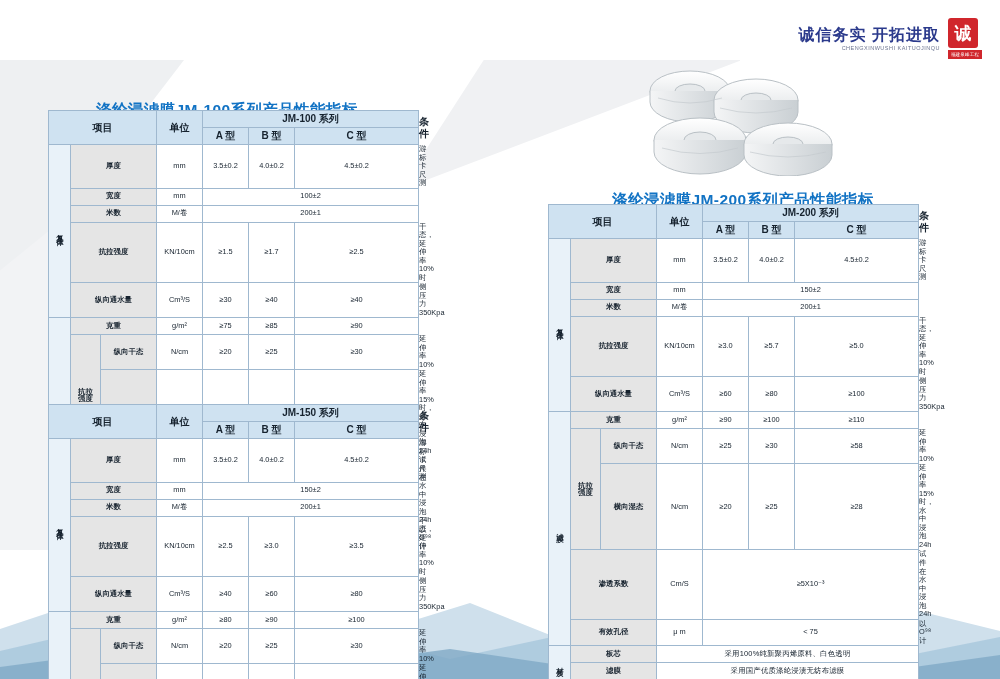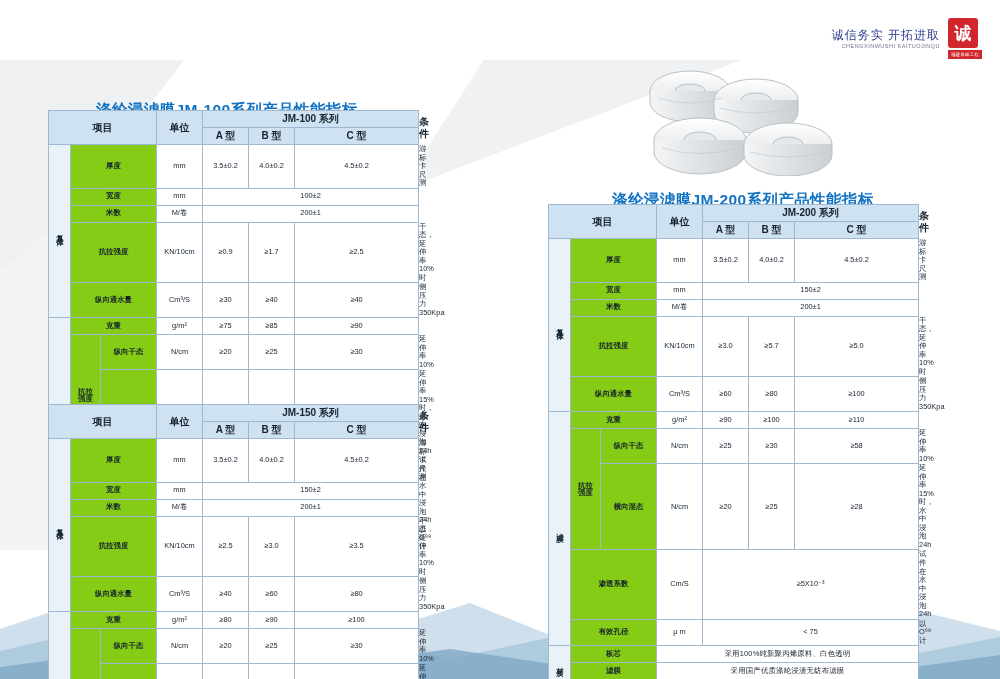--- a/index.html
+++ b/index.html
@@ -17,41 +17,41 @@
     background:#f2f3f5;clip-path:polygon(0 35%,58% 0,100% 48%,34% 100%,0 100%);}
   .bg-grey-3{position:absolute;left:400px;top:0;width:340px;height:190px;
     background:#f0f1f3;clip-path:polygon(36% 0,100% 0,100% 32%,0 100%);}
   .bg-white-band{position:absolute;left:0;top:0;width:1000px;height:60px;background:#fff;}
   
   .mtn{position:absolute;bottom:0;left:0;width:1000px;height:120px;overflow:hidden;}
   .mtn svg{display:block;}
   
   .logo-wrap{position:absolute;right:18px;top:18px;display:flex;align-items:center;gap:8px;}
   .logo-text{text-align:right;line-height:1.25;}
-  .logo-cn{font-size:12px;color:#2b3a8c;letter-spacing:1px;font-weight:normal;}
+  .logo-cn{font-size:16px;color:#2b3a8c;letter-spacing:1px;font-weight:bold;}
   .logo-en{font-size:5.5px;color:#6d7590;letter-spacing:.5px;}
   .logo-mark{width:34px;}
   .logo-sq{width:30px;height:30px;background:#d0262c;border-radius:3px;
     display:flex;align-items:center;justify-content:center;color:#fff;
     font-size:17px;font-weight:bold;font-family:"Liberation Serif",serif;}
   .logo-bar{margin-top:2px;width:34px;height:9px;background:#d0262c;color:#fff;
     font-size:4.5px;display:flex;align-items:center;justify-content:center;letter-spacing:.2px;}
   
   .photo{position:absolute;left:628px;top:58px;width:220px;height:118px;}
   
   .sec-title{position:absolute;font-size:15.5px;font-weight:bold;color:#1273c4;
     letter-spacing:.4px;white-space:nowrap;font-family:"Liberation Sans",sans-serif;}
   
   table.spec{position:absolute;border-collapse:collapse;table-layout:fixed;
     font-size:7.4px;background:#fff;}
   table.spec td,table.spec th{
     border:.6px solid #9fb8cf;text-align:center;vertical-align:middle;
     padding:0;height:16px;color:#16222e;font-weight:normal;line-height:1.15;}
   table.spec .hdr{background:#cfe2f1;font-weight:bold;font-size:10px;}
-  table.spec .rowlbl{background:#84cc16;font-weight:bold;}
+  table.spec .rowlbl{background:#e5e5e5;font-weight:bold;}
   table.spec .sidelbl{background:#e9f2f9;font-weight:bold;letter-spacing:2px;}
   table.spec .wide{letter-spacing:.2px;}
   
   .pagenum{position:absolute;font-size:9px;color:#2a3a4a;letter-spacing:1px;}
 </style>
 </head>
 <body>
 
 <div class="bg-grey-1"></div>
 <div class="bg-grey-2"></div>
@@ -158,21 +158,21 @@
       </tr>
       <tr>
         <td class="rowlbl" colspan="2">米数</td>
         <td>M/卷</td>
         <td colspan="3">200±1</td>
         <td></td>
       </tr>
       <tr>
         <td class="rowlbl" colspan="2">抗拉强度</td>
         <td>KN/10cm</td>
-        <td>≥0.9</td>
+        <td>≥1.5</td>
         <td>≥1.7</td>
         <td>≥2.5</td>
         <td>干态，延伸率 10%时</td>
       </tr>
       <tr>
         <td class="rowlbl" colspan="2">纵向通水量</td>
         <td>Cm³/S</td>
         <td>≥30</td>
         <td>≥40</td>
         <td>≥40</td>

